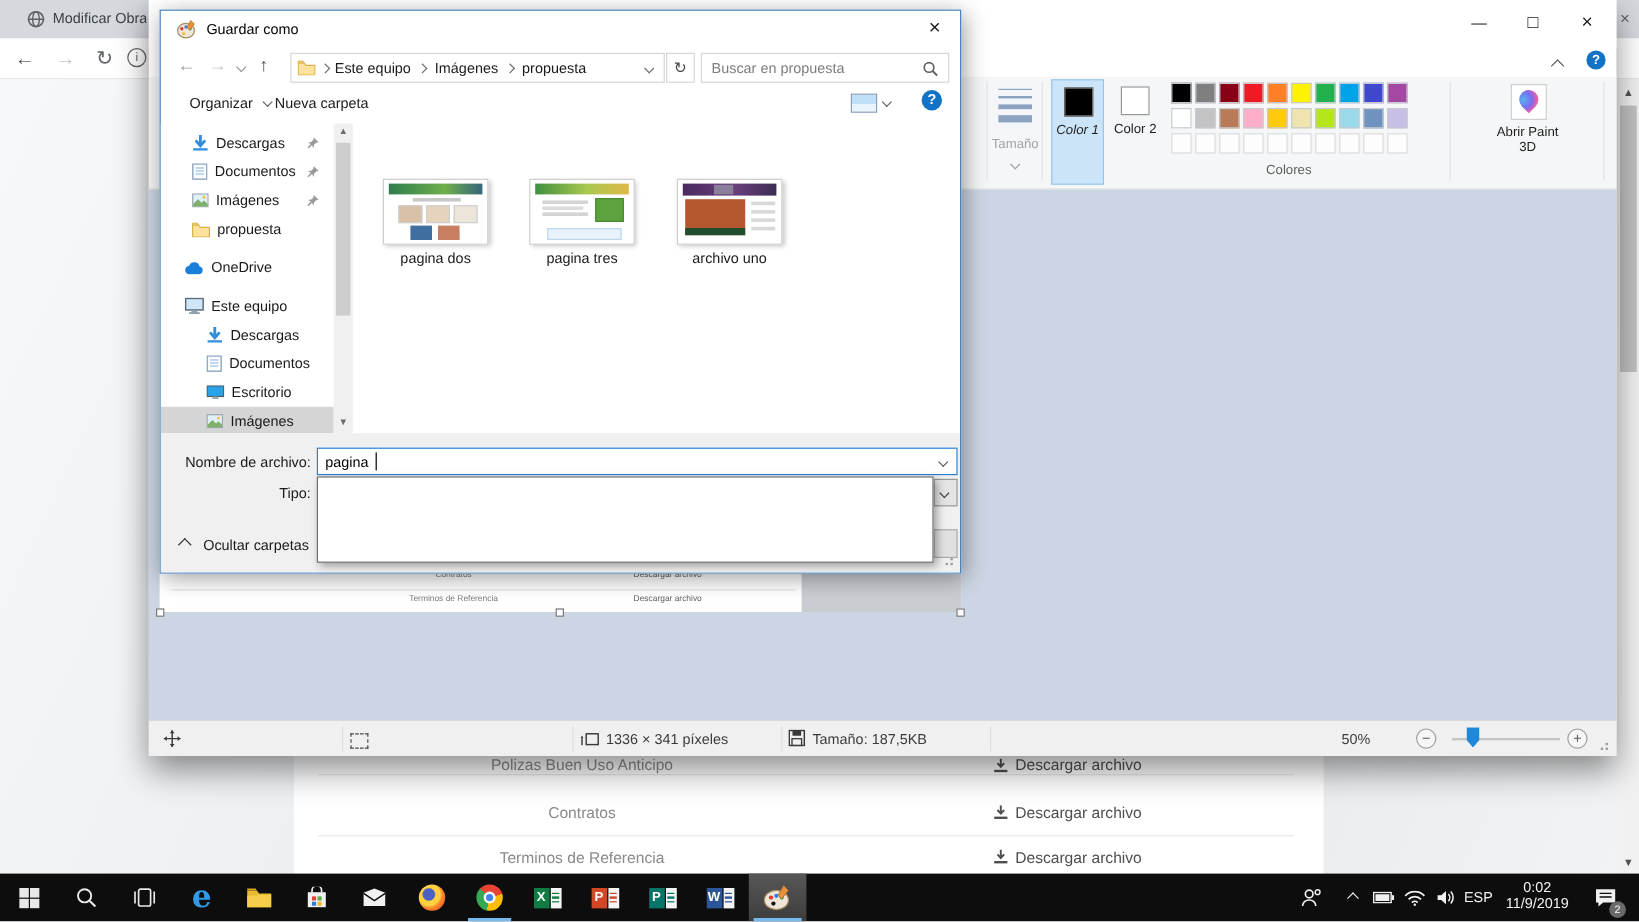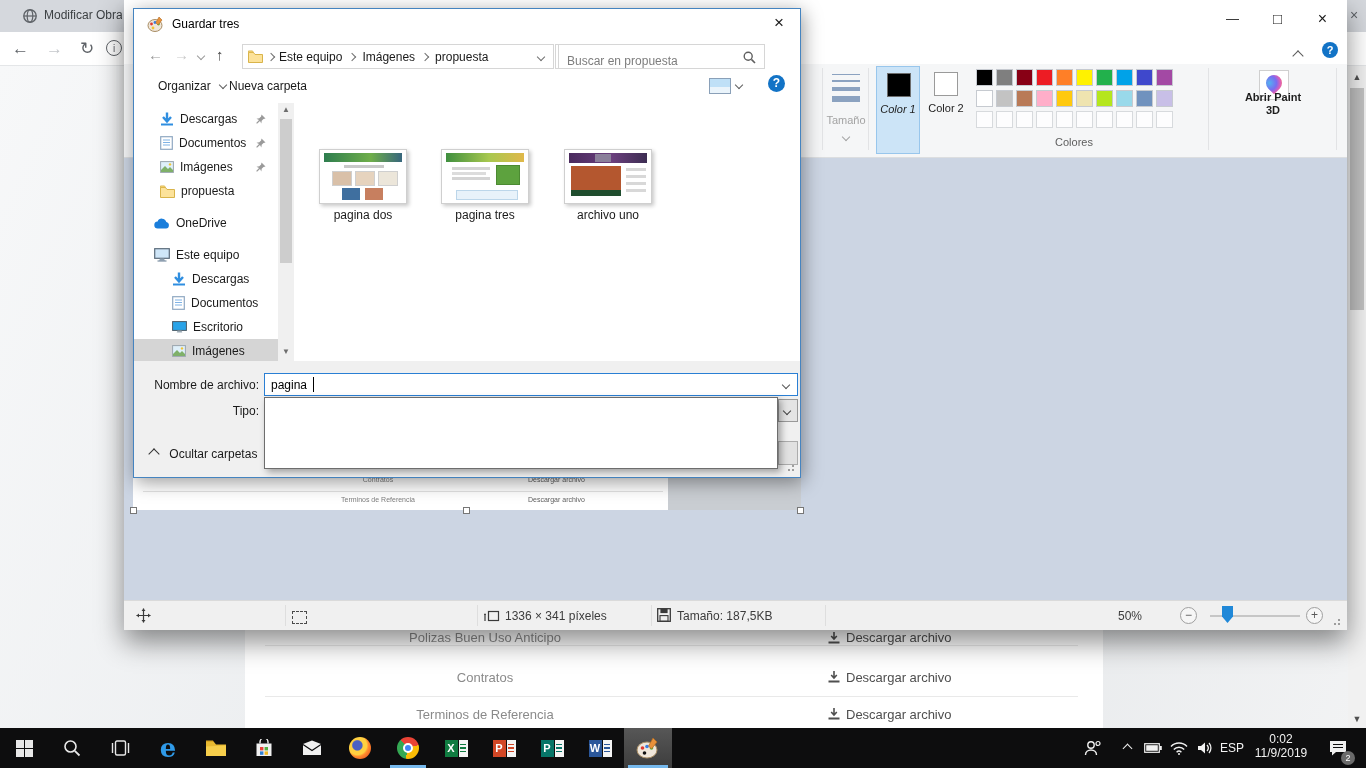--- a/index.html
+++ b/index.html
@@ -200,21 +200,21 @@
           <div class="swatch empty"></div>
           <div class="swatch empty"></div>
           <div class="swatch empty"></div>
         </div>
 
 
       <div class="abs" style="left:1118px;top:2px;width:62px;height:88px;">
         <div class="abs" style="left:17px;top:4px;width:28px;height:28px;border:1px solid #cfcfcf;background:#fff;">
           <div style="position:absolute;left:6px;top:4px;width:16px;height:16px;border-radius:50% 50% 50% 0;transform:rotate(-45deg);background:radial-gradient(circle at 30% 30%,#53b2f0,#7a6cf0 45%,#e05fb4 70%,#f09a3e 100%);"></div>
         </div>
-        <div class="rlabel abs" style="left:0;top:25px;width:62px;white-space:normal;font-weight:bold;">Abrir Paint 3D</div>
+        <div class="rlabel abs" style="left:0;top:38px;width:62px;white-space:normal;">Abrir Paint 3D</div>
       </div>
 
       <div class="rlabel abs" style="left:830px;top:72px;width:240px;color:#5e5e5e;">Colores</div>
     </div>
 
     <div class="canvas-area">
 
       <div class="abs" style="left:9px;top:3px;width:668px;height:349px;background:#ffffff;">
 
         <div class="abs" style="left:535px;top:0;width:133px;height:349px;background:#c9cdd2;"></div>
@@ -271,21 +271,21 @@
   <div class="abs dialog">
 
     <svg class="abs" style="left:13px;top:7px;" width="17" height="17" viewBox="0 0 17 17">
       <ellipse cx="8" cy="9.5" rx="7" ry="6" fill="#efe6da" stroke="#a98d63" stroke-width="1"></ellipse>
       <circle cx="4.5" cy="8" r="1.4" fill="#e03a2f"></circle>
       <circle cx="8" cy="6.5" r="1.4" fill="#3a7de0"></circle>
       <circle cx="11.5" cy="8" r="1.4" fill="#57b33e"></circle>
       <circle cx="6" cy="12" r="1.4" fill="#f2c433"></circle>
       <path d="M12 1l3 3-4 5-2.2-2.2z" fill="#e8913a" stroke="#b06a20" stroke-width="0.6"></path>
     </svg>
-    <span class="abs txt" style="left:38px;top:8px;font-size:12px;color:#000;">Guardar tres</span>
+    <span class="abs txt" style="left:38px;top:8px;font-size:12px;color:#000;">Guardar como</span>
     <span class="abs" style="left:640px;top:4px;font-size:17px;color:#1a1a1a;">×</span>
 
     <span class="abs dlg-navglyph" style="left:14px;top:34px;color:#9a9a9a;">←</span>
     <span class="abs dlg-navglyph" style="left:40px;top:34px;color:#cacaca;">→</span>
     <span class="chev small abs" style="left:64px;top:44px;border-color:#9a9a9a;"></span>
     <span class="abs dlg-navglyph" style="left:82px;top:34px;color:#4a4a4a;">↑</span>
 
     <div class="bc-box" style="left:108px;top:35px;width:312px;height:25px;">
       <svg style="margin-left:5px;" width="15" height="13" viewBox="0 0 15 13">
         <path d="M0.5 2.5h5l1.5 2h7.5v8h-14z" fill="#fce29a" stroke="#d9b44a" stroke-width="1"></path>
@@ -295,21 +295,21 @@
       <span>Este equipo</span>
       <span class="chev right" style="margin:0 7px;border-color:#6f6f6f;"></span>
       <span>Imágenes</span>
       <span class="chev right" style="margin:0 7px;border-color:#6f6f6f;"></span>
       <span>propuesta</span>
       <span class="chev small" style="position:absolute;right:9px;top:9px;border-color:#6f6f6f;"></span>
     </div>
     <div class="bc-box" style="left:421px;top:35px;width:24px;height:25px;justify-content:center;">
       <span style="font-size:13px;color:#4a4a4a;">↻</span>
     </div>
-    <div class="bc-box" style="left:424px;top:35px;width:207px;height:25px;align-items:flex-end;">
+    <div class="bc-box" style="left:450px;top:35px;width:207px;height:25px;">
       <span style="margin-left:8px;color:#7d7d7d;">Buscar en propuesta</span>
       <svg style="position:absolute;right:8px;top:6px;" width="13" height="13" viewBox="0 0 13 13">
         <circle cx="5.2" cy="5.2" r="4" fill="none" stroke="#5f5f5f" stroke-width="1.4"></circle>
         <line x1="8.4" y1="8.4" x2="12" y2="12" stroke="#5f5f5f" stroke-width="1.6"></line>
       </svg>
     </div>
 
     <div class="abs" style="left:24px;top:70px;font-size:12px;color:#1a1a1a;">
       <span>Organizar</span>
       <span class="chev small" style="border-color:#5f5f5f;margin-left:6px;margin-bottom:2px;"></span>

